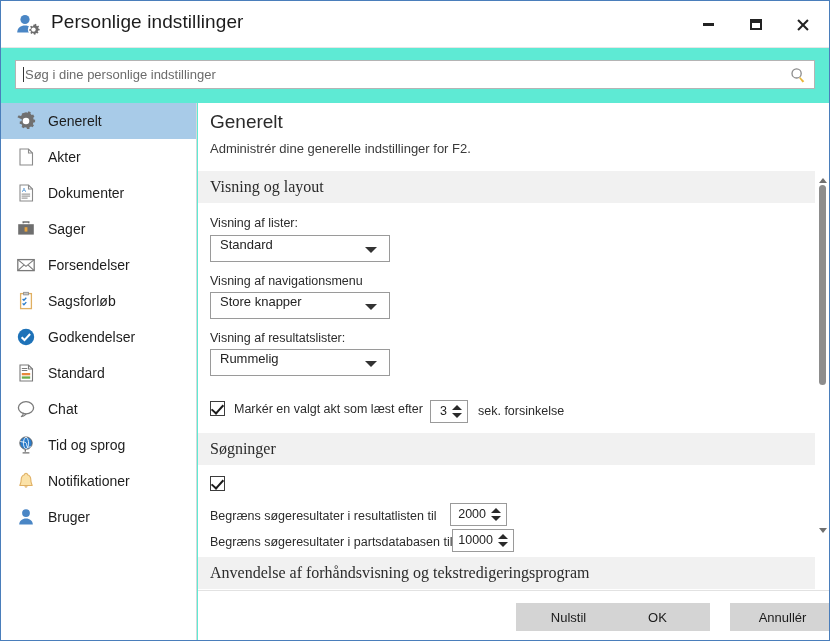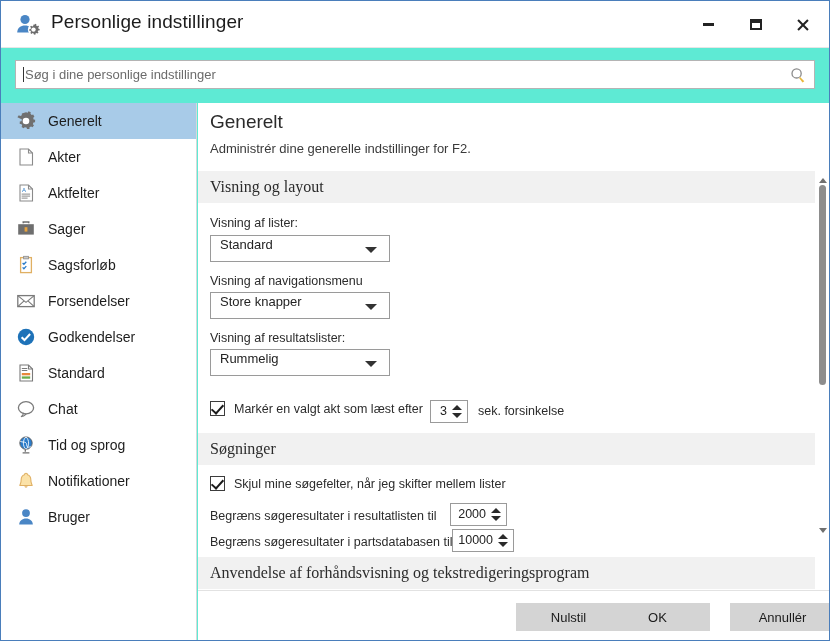--- a/index.html
+++ b/index.html
@@ -296,54 +296,54 @@
       <span class="side-ico">
         <svg width="20" height="20" viewBox="0 0 20 20">
           <path d="M4 2h8.5L16.5 6v12H4z" fill="#ffffff" stroke="#8a8a8a" stroke-width="1.1"></path>
           <path d="M12.5 2v4h4" fill="none" stroke="#8a8a8a" stroke-width="1.1"></path>
           <text x="6" y="9" font-size="6" fill="#2b7cc9" font-family="Liberation Sans, sans-serif">A</text>
           <rect x="5.6" y="10.6" width="8.5" height="1" fill="#8a8a8a"></rect>
           <rect x="5.6" y="12.6" width="8.5" height="1" fill="#8a8a8a"></rect>
           <rect x="5.6" y="14.6" width="6" height="1" fill="#8a8a8a"></rect>
         </svg>
       </span>
-      <span class="side-lbl">Aktfelter</span>
+      <span class="side-lbl">Dokumenter</span>
     </div>
 
     <div class="side-item">
       <span class="side-ico">
         <svg width="20" height="20" viewBox="0 0 20 20">
           <path d="M7.3 4.3V3h5.4v1.3" fill="none" stroke="#6e6e6e" stroke-width="1.6"></path>
           <rect x="2.2" y="5.2" width="15.6" height="10.4" fill="#6e6e6e"></rect>
           <rect x="8.6" y="8.2" width="2.8" height="4.4" fill="#e8a33d"></rect>
         </svg>
       </span>
       <span class="side-lbl">Sager</span>
+    </div>
+
+    <div class="side-item">
+      <span class="side-ico">
+        <svg width="20" height="20" viewBox="0 0 20 20">
+          <rect x="1.8" y="4.6" width="16.4" height="11" fill="#ffffff" stroke="#7a7a7a" stroke-width="1.3"></rect>
+          <path d="M1.8 4.6L10 11.4l8.2-6.8M1.8 15.6l6-5.4M18.2 15.6l-6-5.4" fill="none" stroke="#7a7a7a" stroke-width="1.1"></path>
+        </svg>
+      </span>
+      <span class="side-lbl">Forsendelser</span>
     </div>
 
     <div class="side-item">
       <span class="side-ico">
         <svg width="20" height="20" viewBox="0 0 20 20">
           <rect x="4.6" y="2.6" width="10.8" height="15" fill="#ffffff" stroke="#e0b063" stroke-width="1.3"></rect>
           <rect x="7.6" y="1.3" width="4.8" height="2.6" fill="#c9c9c9" stroke="#8a8a8a" stroke-width="0.8"></rect>
           <path d="M6.6 8l1.3 1.3 2.4-2.6" fill="none" stroke="#2b7cc9" stroke-width="1.3"></path>
           <path d="M6.6 12.4l1.3 1.3 2.4-2.6" fill="none" stroke="#2b7cc9" stroke-width="1.3"></path>
         </svg>
       </span>
       <span class="side-lbl">Sagsforløb</span>
-    </div>
-
-    <div class="side-item">
-      <span class="side-ico">
-        <svg width="20" height="20" viewBox="0 0 20 20">
-          <rect x="1.8" y="4.6" width="16.4" height="11" fill="#ffffff" stroke="#7a7a7a" stroke-width="1.3"></rect>
-          <path d="M1.8 4.6L10 11.4l8.2-6.8M1.8 15.6l6-5.4M18.2 15.6l-6-5.4" fill="none" stroke="#7a7a7a" stroke-width="1.1"></path>
-        </svg>
-      </span>
-      <span class="side-lbl">Forsendelser</span>
     </div>
 
     <div class="side-item">
       <span class="side-ico">
         <svg width="20" height="20" viewBox="0 0 20 20">
           <circle cx="10" cy="10" r="8.2" fill="#1e72b8"></circle>
           <path d="M5.6 10.2l2.9 2.9 5.6-6.1" fill="none" stroke="#ffffff" stroke-width="2.1"></path>
         </svg>
       </span>
       <span class="side-lbl">Godkendelser</span>
@@ -442,21 +442,20 @@
       <span class="dn"></span>
     </div>
     <div class="fld-lbl" style="left:280px; top:301px;">sek. forsinkelse</div>
 
     <div class="sect-head" style="top:330px;">
       <span>Søgninger</span>
     </div>
 
     <div class="cbrow" style="left:12px; top:373px;">
       <span class="cbox checked"></span>
-      <span class="cb-lbl">Skjul mine søgefelter, når jeg skifter mellem lister</span>
     </div>
 
     <div class="fld-lbl" style="left:12px; top:406px;">Begræns søgeresultater i resultatlisten til</div>
     <div class="spin" style="left:252px; top:400px; width:57px;">
       <span class="sv">2000</span>
       <span class="up"></span>
       <span class="dn"></span>
     </div>
 
     <div class="fld-lbl" style="left:12px; top:432px;">Begræns søgeresultater i partsdatabasen til:</div>

